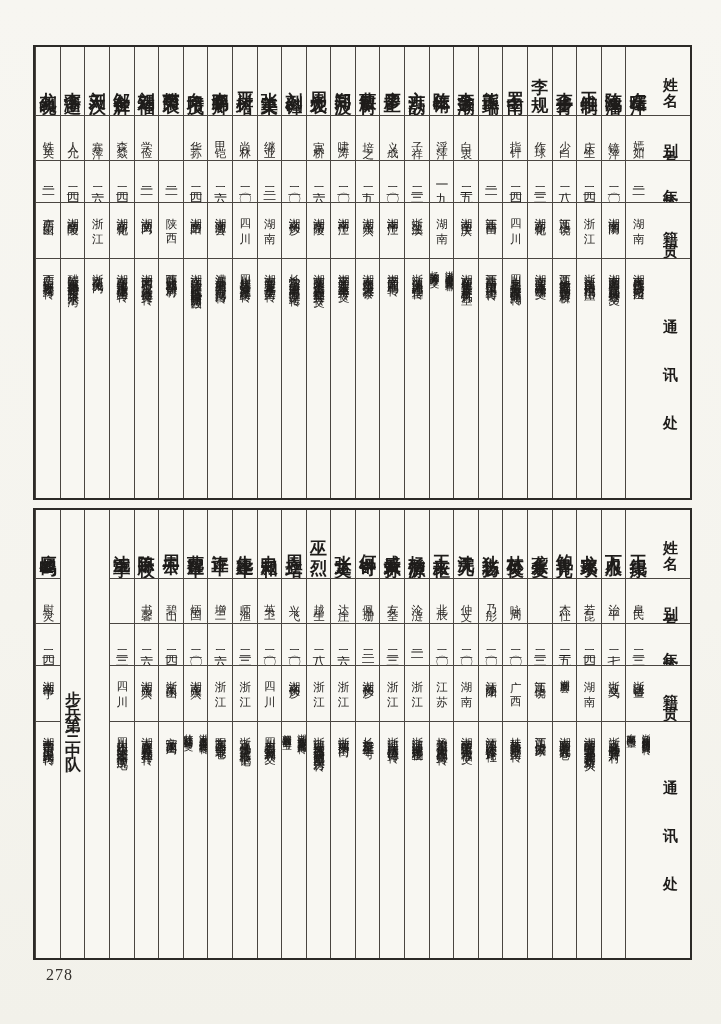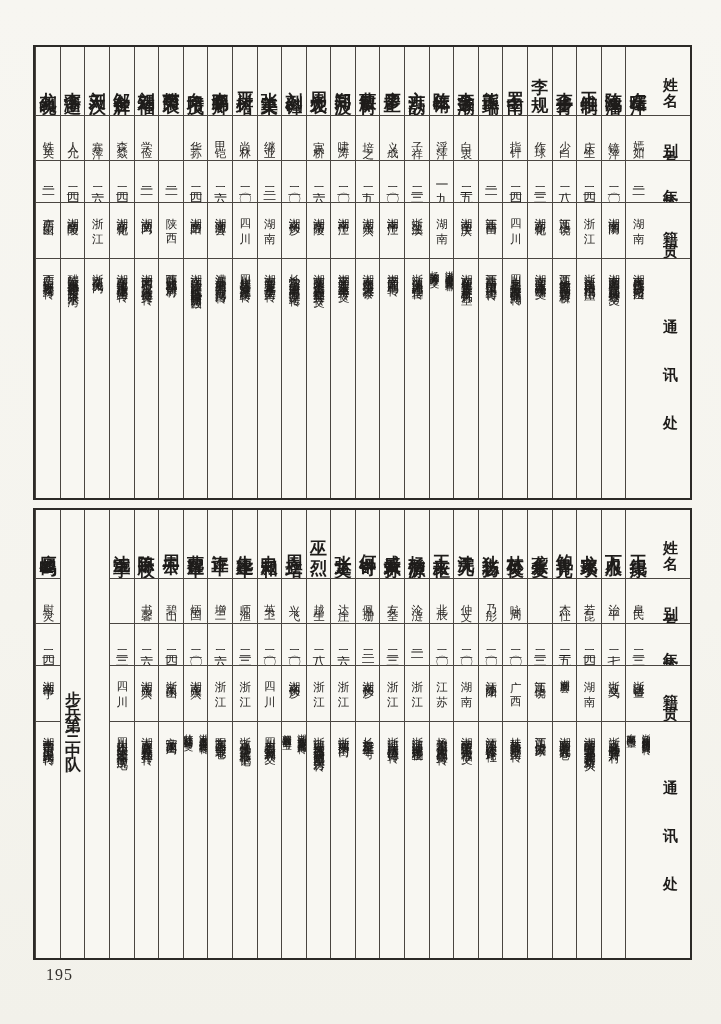--- a/index.html
+++ b/index.html
@@ -434,14 +434,14 @@
       </div>
       <div class="col person">
         <div class="cell r-name name">廖鹤鸣</div>
         <div class="cell r-alias alias">慰灵</div>
         <div class="cell r-age age">二四</div>
         <div class="cell r-native native">湖南常宁</div>
         <div class="cell r-addr addr">湖南常宁司后街廖氏宗祠转</div>
       </div>
     </div>
 
-  <div class="pagenum">195</div>
+  <div class="pagenum">278</div>
 </div>
 
 </body></html>

